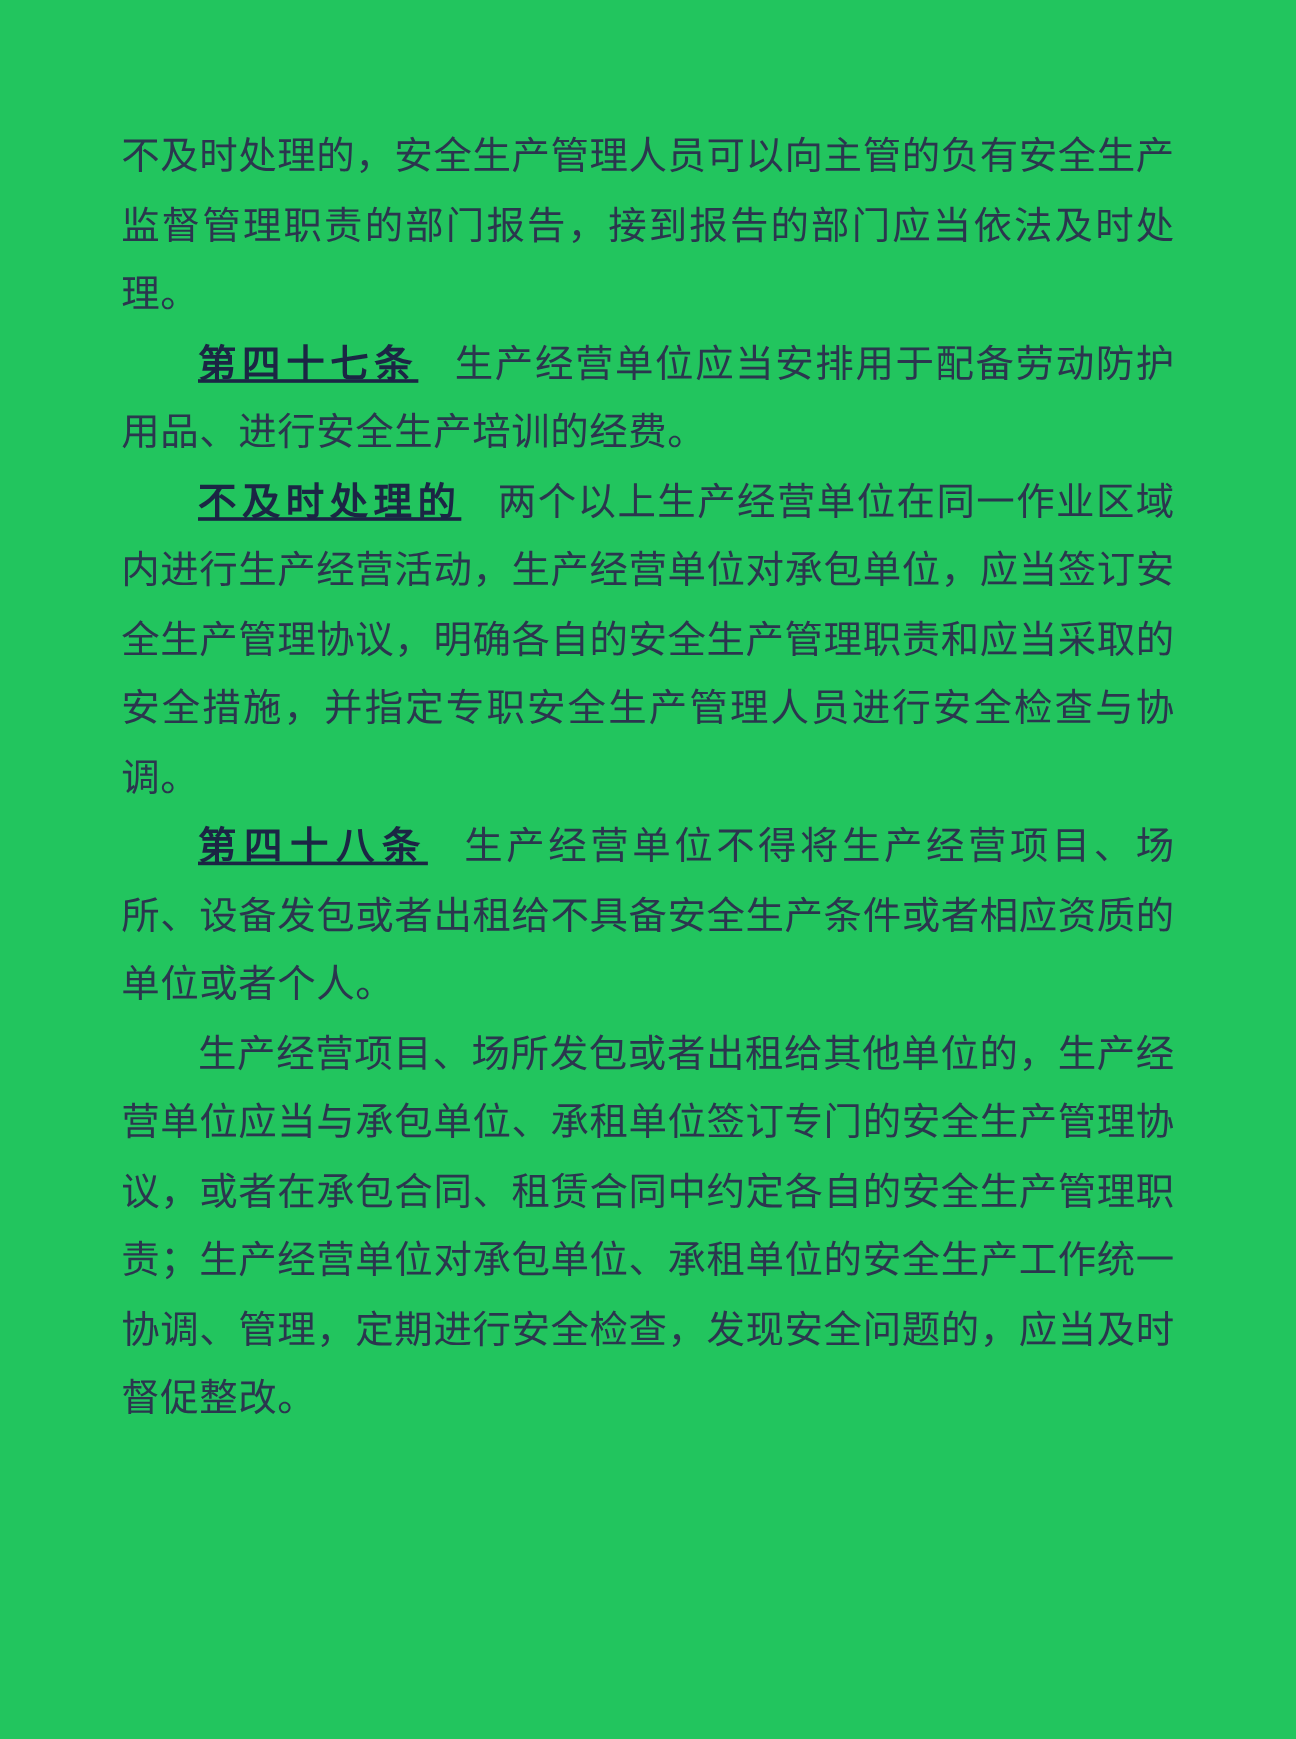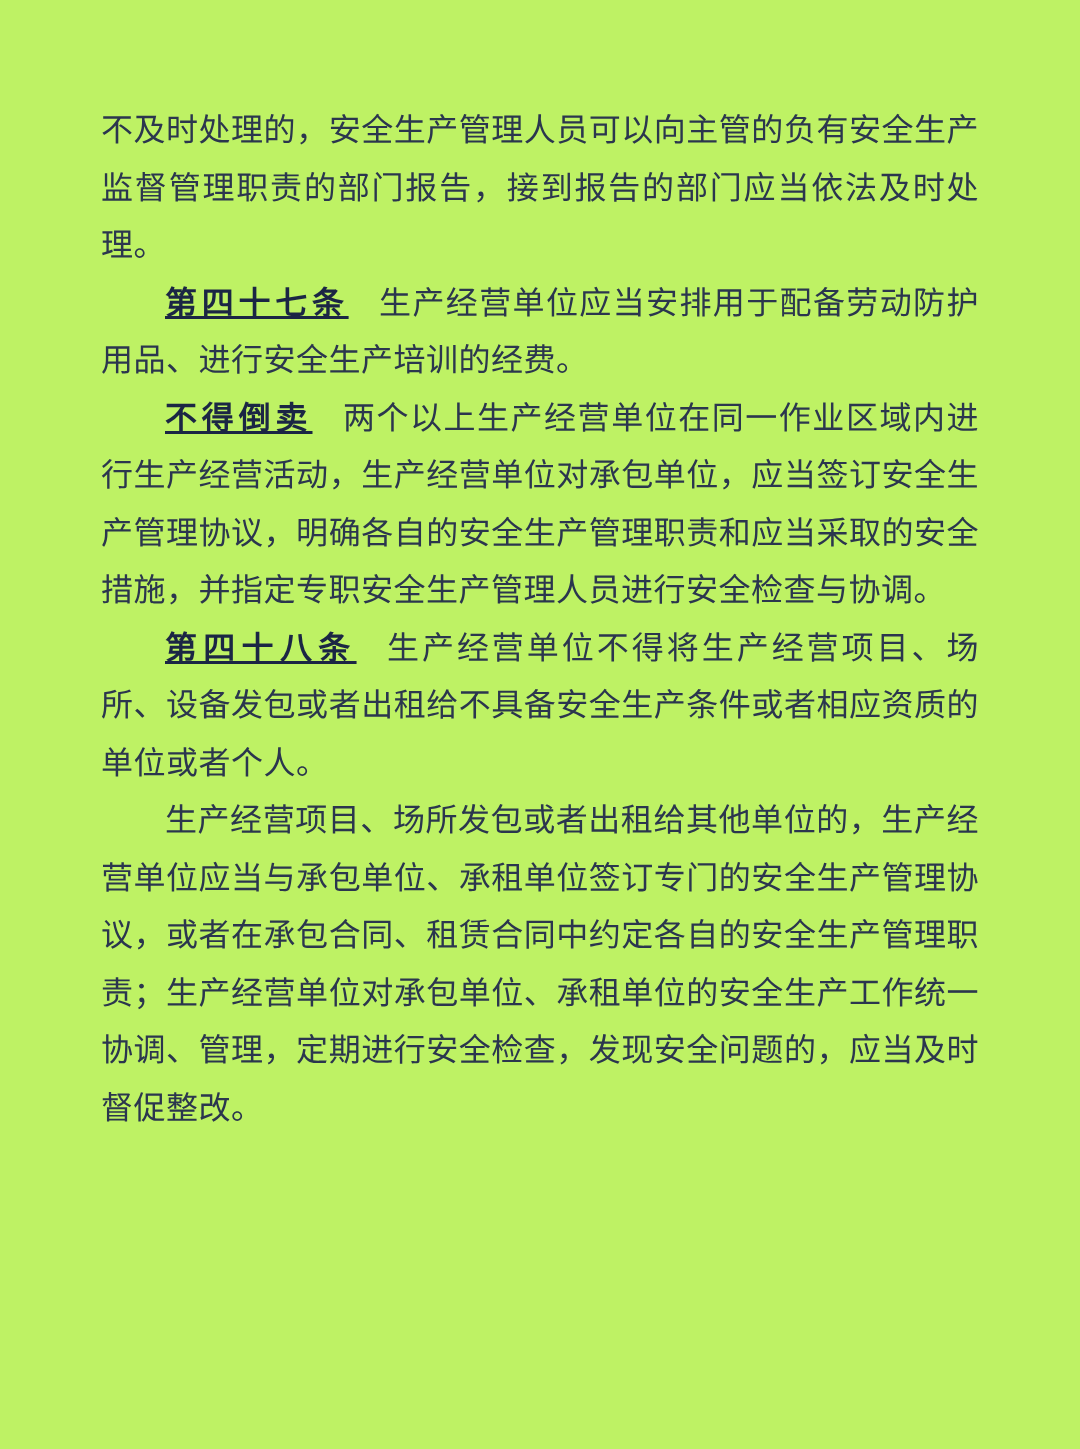--- a/index.html
+++ b/index.html
@@ -4,21 +4,21 @@
 <style>
   html, body {
     margin: 0;
     padding: 0;
     background: #ffffff;
   }
   .page {
     position: relative;
     width: 1080px;
     height: 1449px;
-    background: #bef264;
+    background: #22c55e;
     overflow: hidden;
   }
   .text-block {
     position: absolute;
     left: 101px;
     top: 102px;
     width: 878px;
     font-family: "Liberation Serif", "DejaVu Serif", serif;
     font-size: 32px;
     line-height: 57.5px;
@@ -45,21 +45,21 @@
 </head>
 <body>
 
 <div class="page">
   <div class="text-block">
 
     <p><span>不及时处理的，安全生产管理人员可以向主管的负有安全生产监督管理职责的部门报告，接到报告的部门应当依法及时处理。</span></p>
 
     <p class="indent"><b class="article-no">第四十七条</b><span>生产经营单位应当安排用于配备劳动防护用品、进行安全生产培训的经费。</span></p>
 
-    <p class="indent"><b class="article-no">不得倒卖</b><span>两个以上生产经营单位在同一作业区域内进行生产经营活动，生产经营单位对承包单位，应当签订安全生产管理协议，明确各自的安全生产管理职责和应当采取的安全措施，并指定专职安全生产管理人员进行安全检查与协调。</span></p>
+    <p class="indent"><b class="article-no">不及时处理的</b><span>两个以上生产经营单位在同一作业区域内进行生产经营活动，生产经营单位对承包单位，应当签订安全生产管理协议，明确各自的安全生产管理职责和应当采取的安全措施，并指定专职安全生产管理人员进行安全检查与协调。</span></p>
 
     <p class="indent"><b class="article-no">第四十八条</b><span>生产经营单位不得将生产经营项目、场所、设备发包或者出租给不具备安全生产条件或者相应资质的单位或者个人。</span></p>
 
     <p class="indent"><span>生产经营项目、场所发包或者出租给其他单位的，生产经营单位应当与承包单位、承租单位签订专门的安全生产管理协议，或者在承包合同、租赁合同中约定各自的安全生产管理职责；生产经营单位对承包单位、承租单位的安全生产工作统一协调、管理，定期进行安全检查，发现安全问题的，应当及时督促整改。</span></p>
 
 
   </div>
 </div>
 
 </body></html>

